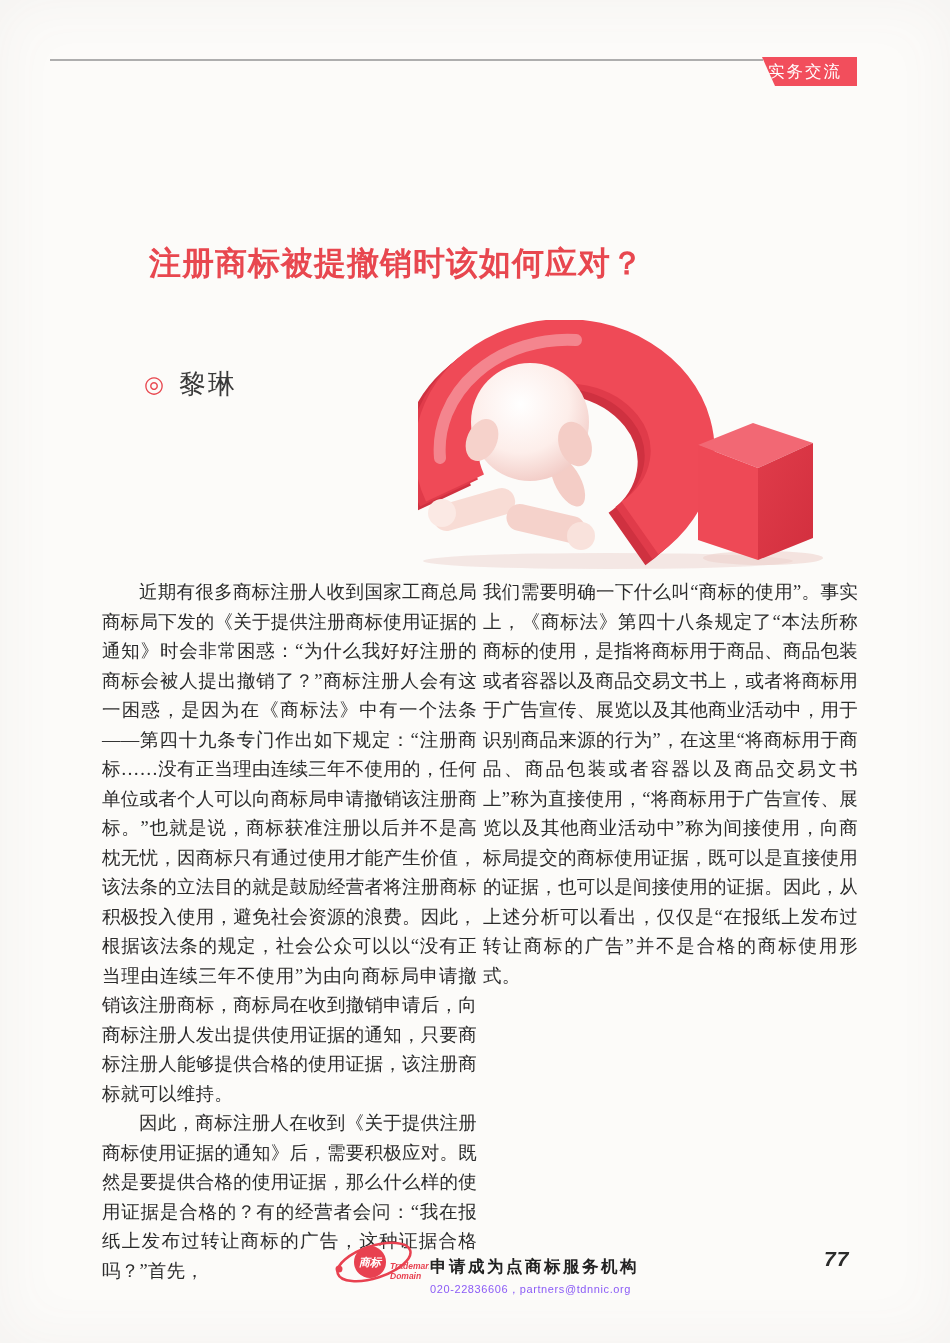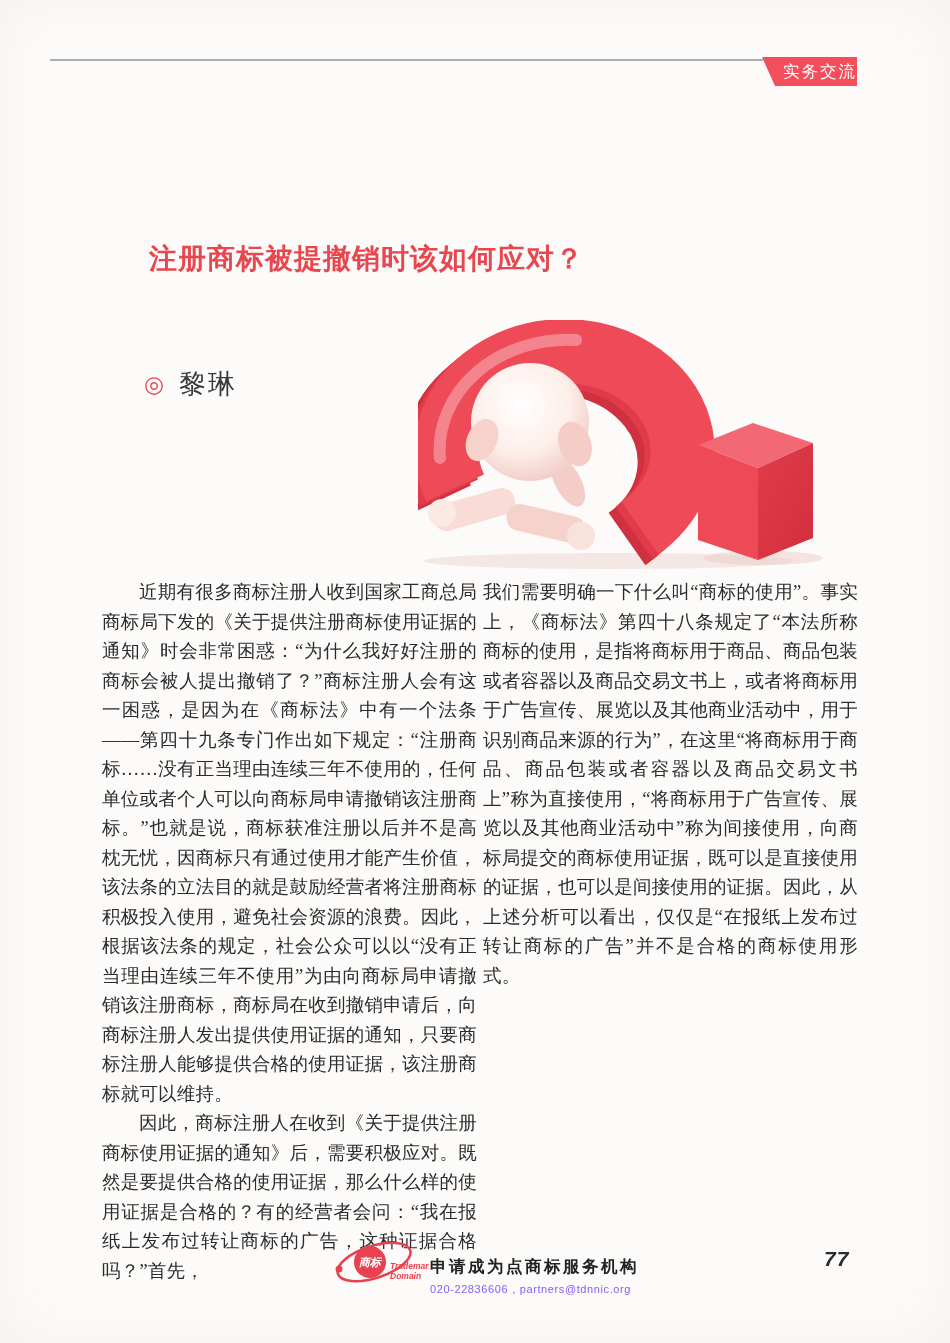--- a/index.html
+++ b/index.html
@@ -16,26 +16,26 @@
   }
   
   .top-rule{
     position:absolute;left:50px;top:59px;width:713px;height:2px;
     background:#aeaeae;
   }
   .badge{
     position:absolute;left:762px;top:57px;width:95px;height:29px;
     background:#f24e5c;
     clip-path:polygon(0 0,100% 0,100% 100%,13px 100%);
-    display:flex;align-items:center;justify-content:flex-end;
+    display:flex;align-items:center;justify-content:flex-start;
     color:#fff;font-size:16.5px;letter-spacing:2px;padding-left:6px;box-sizing:border-box;
   }
   .title{
     position:absolute;left:149px;top:221px;width:640px;
-    font-size:28px;font-weight:700;color:#e8474f;letter-spacing:1px;
+    font-size:32px;font-weight:700;color:#e8474f;letter-spacing:1px;
     font-family:"Liberation Sans","DejaVu Sans",sans-serif;
   }
   .author-row{
     position:absolute;left:144px;top:366px;display:flex;align-items:center;gap:15px;
   }
   .author-bullet{color:#e8474f;font-size:23px;line-height:1;}
   .author-name{font-size:27px;color:#3a3a3a;letter-spacing:2px;}
   
   .illustration{position:absolute;left:418px;top:320px;width:434px;height:252px;}
   

